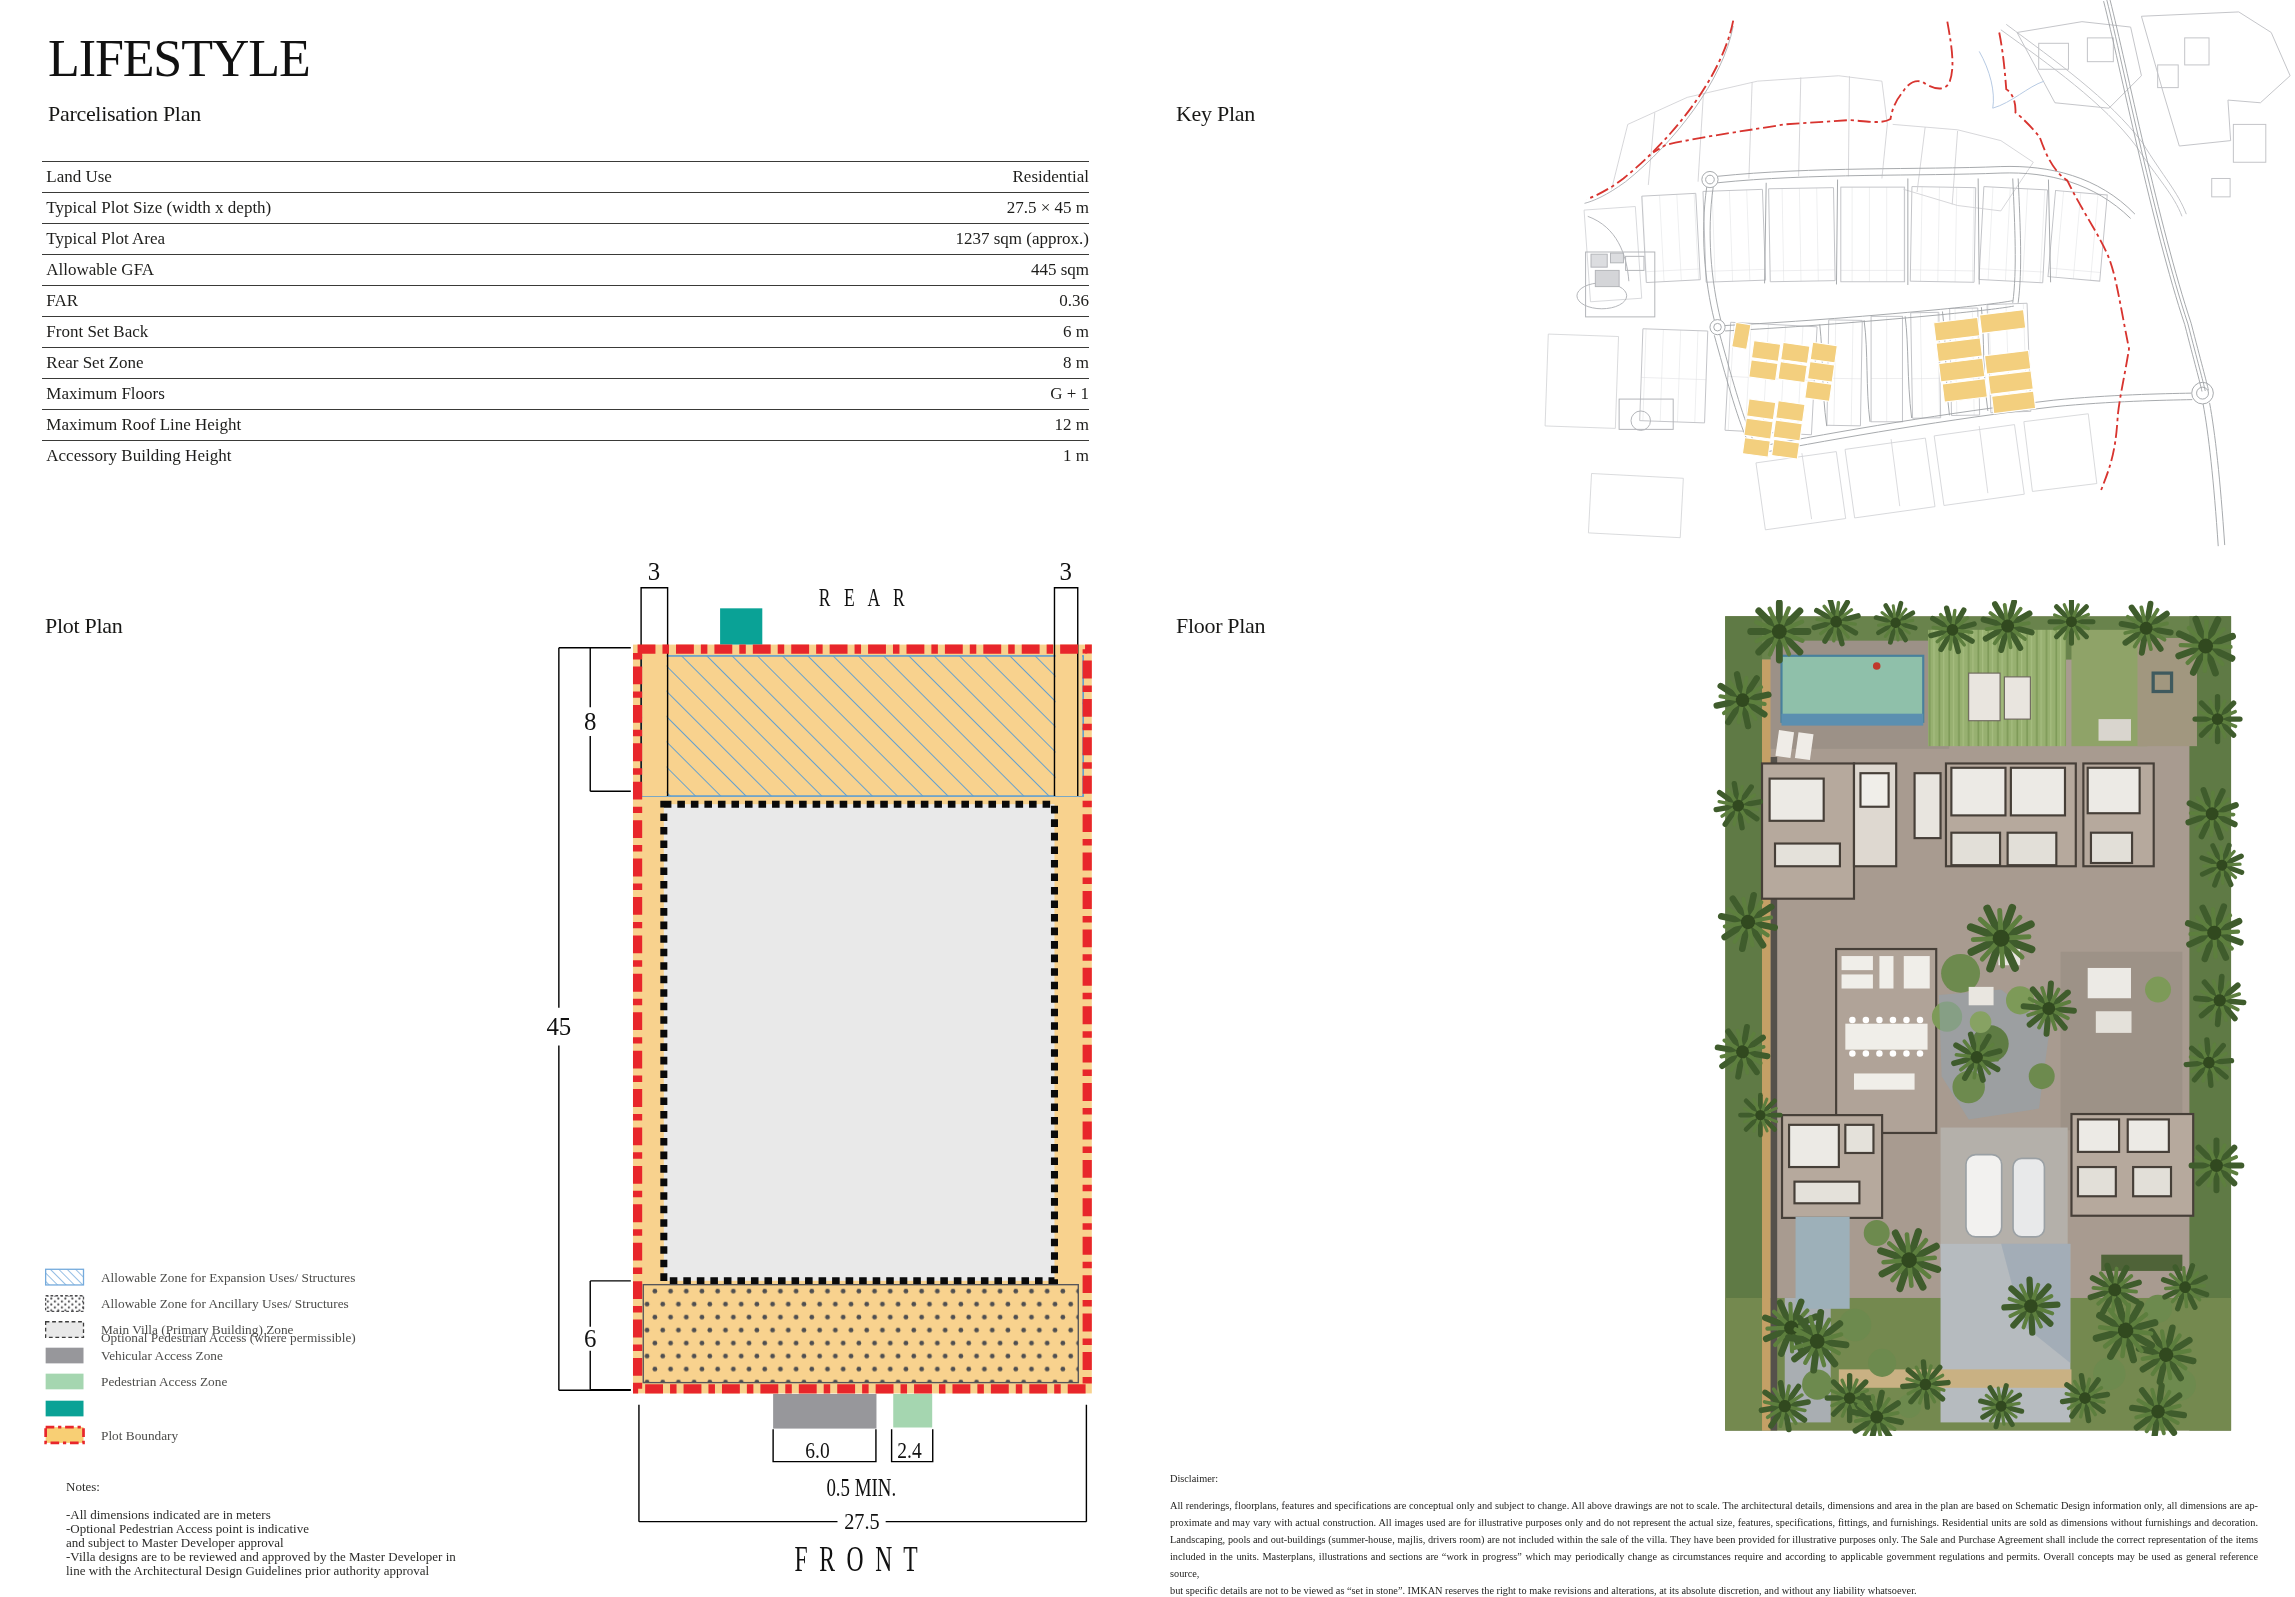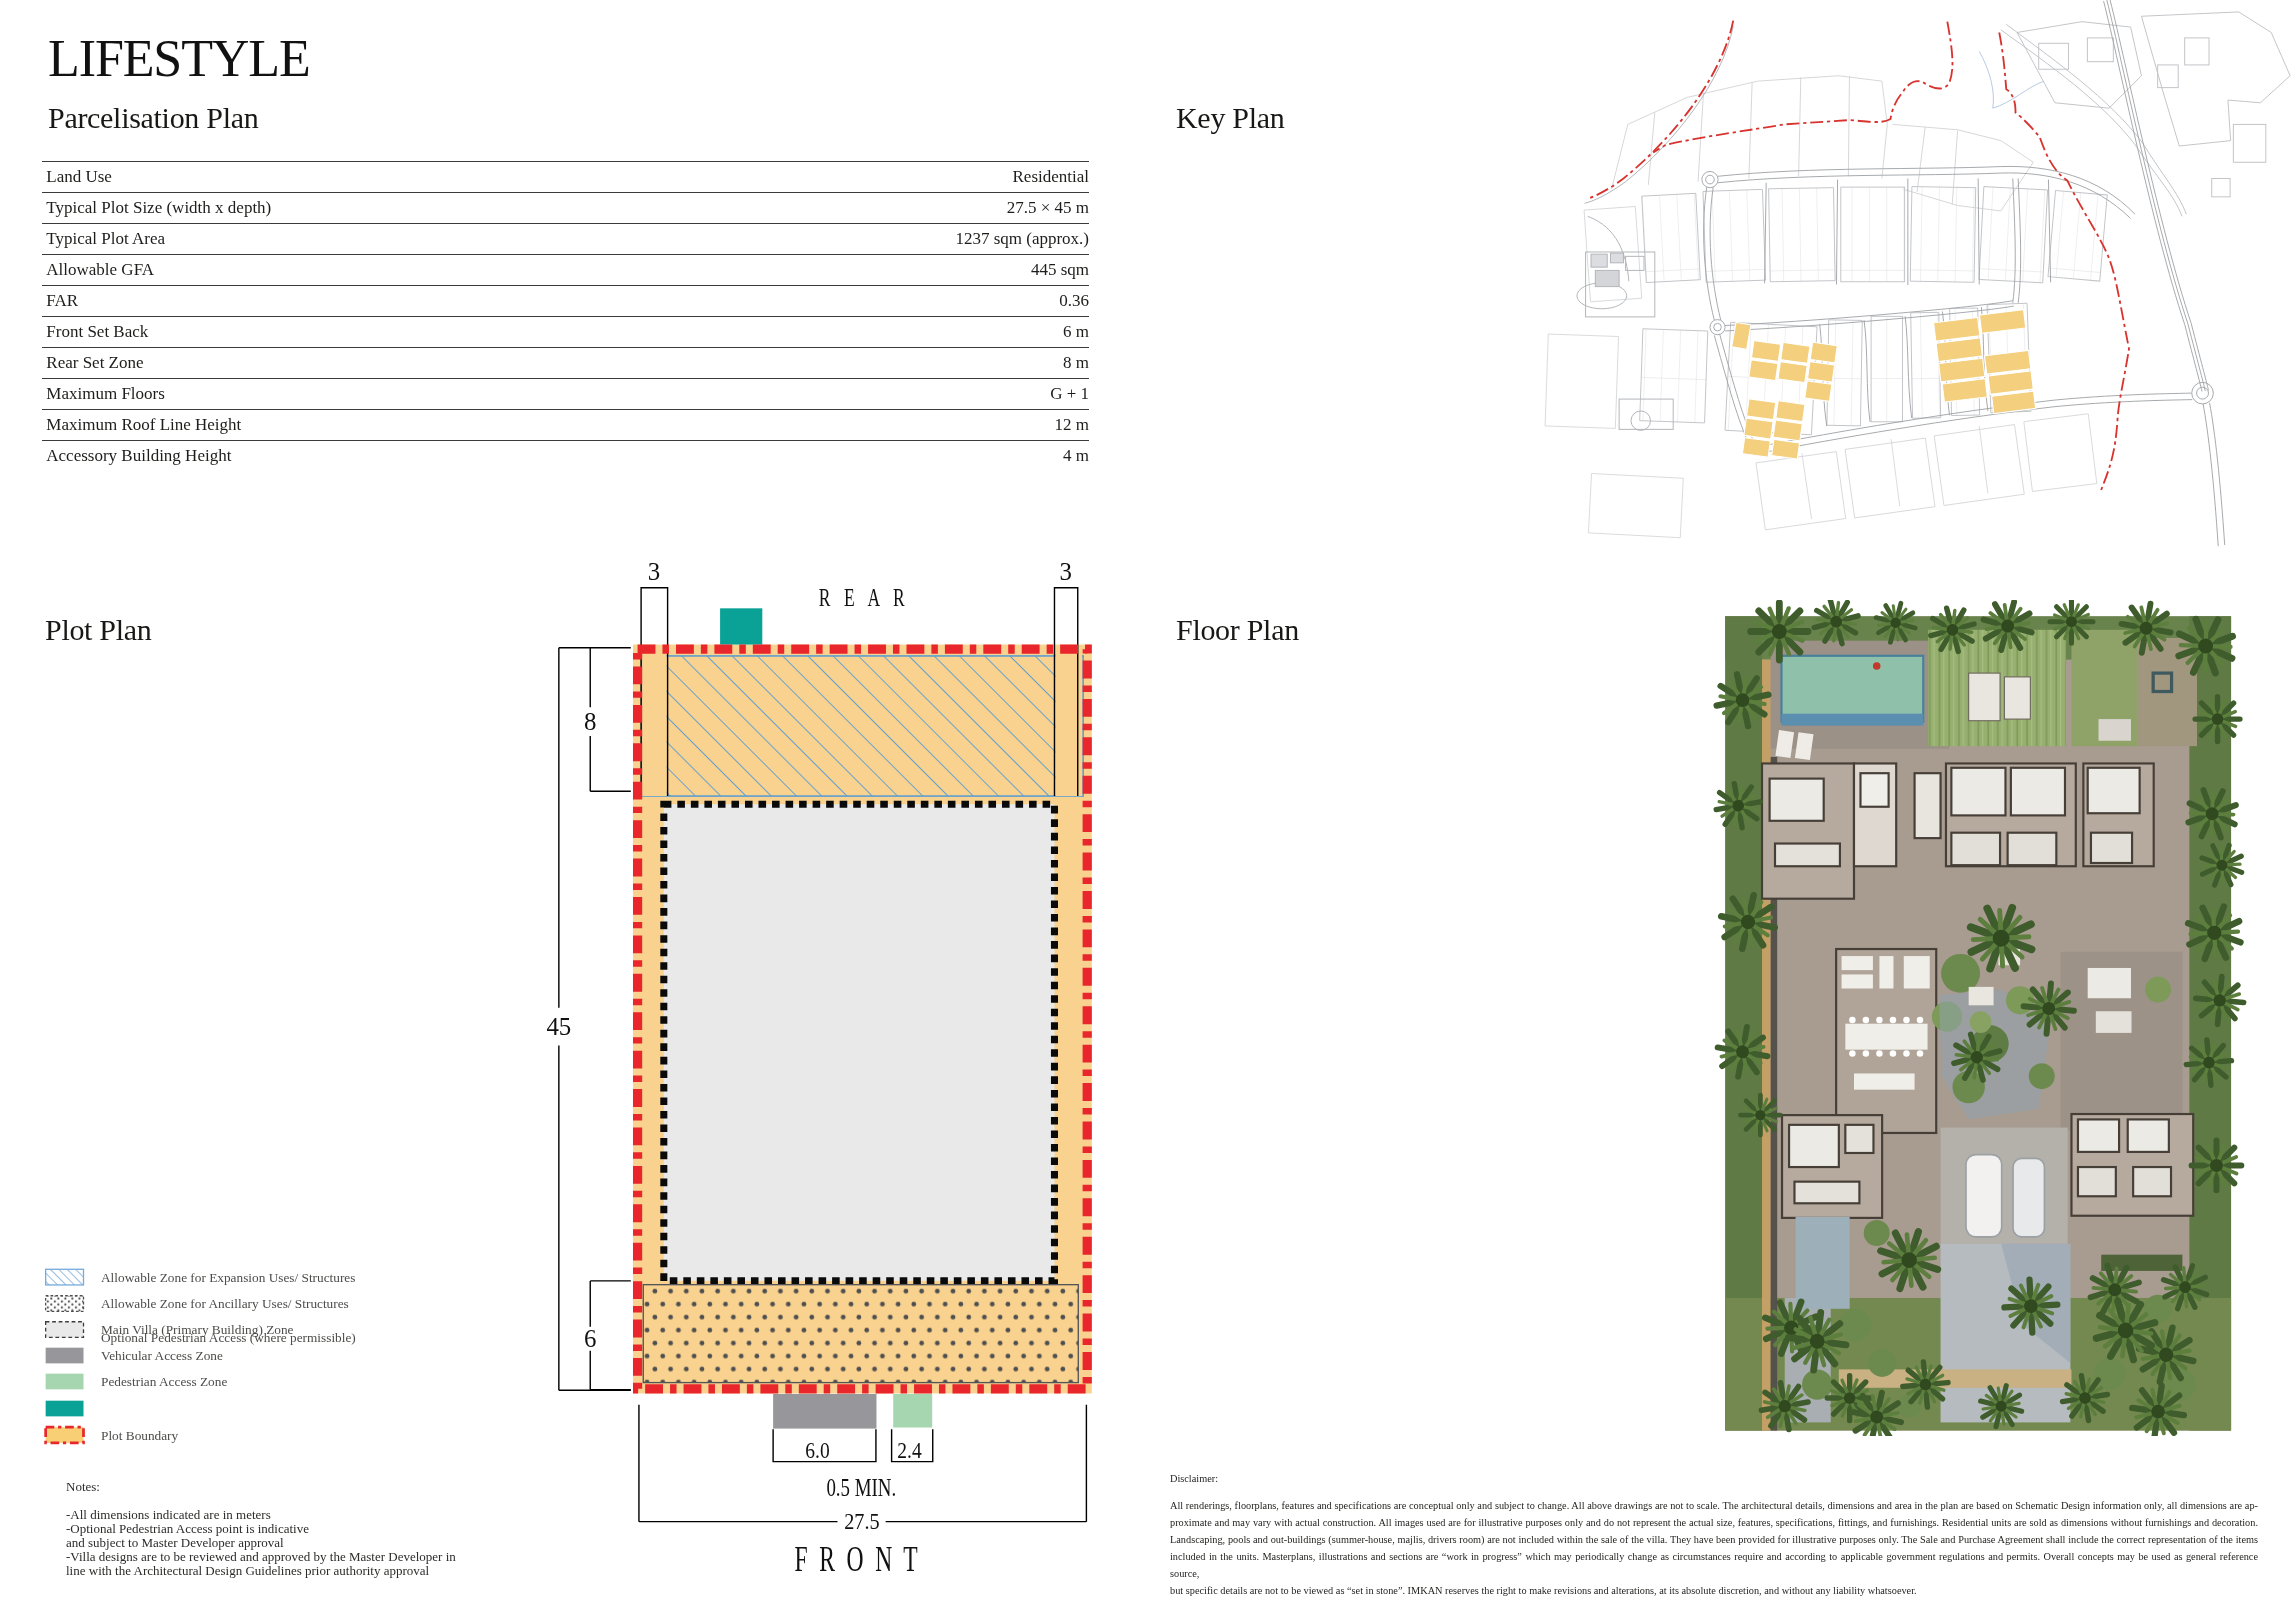--- a/index.html
+++ b/index.html
@@ -1,19 +1,19 @@
 <!DOCTYPE html>
 <html style="font-size:8.7px"><head>
 <meta charset="utf-8">
 <style>
   html,body{margin:0;padding:0;}
   body{width:2295px;height:1597px;position:relative;background:#fff;font-family:"Liberation Serif",serif;color:#1d1d1b;overflow:hidden;}
   .abs{position:absolute;}
   #title{left:48px;top:29px;font-size:52px;letter-spacing:-1.1px;color:#111;}
-  .h2{font-size:30px;letter-spacing:-0.3px;color:#181816;}
+  .h2{font-size:22px;letter-spacing:-0.3px;color:#181816;}
   #tbl{left:42px;top:161px;width:1047px;}
   #tbl .row{height:31px;border-top:1.4px solid #3a3a38;box-sizing:border-box;font-size:17px;position:relative;}
   #tbl .row span.l{position:absolute;left:4.3px;top:4.9px;}
   #tbl .row span.r{position:absolute;right:0px;top:4.9px;}
   .leg-row{position:absolute;left:45px;width:757px;height:16px;}
   .leg-label{position:absolute;left:56px;top:-2.2px;font-size:13.3px;color:#4c4c4a;}
   #notes{left:44px;top:1480px;font-size:13px;color:#2c2c2a;line-height:14px;margin-left:22px;}
   #disc{left:1170px;top:1497px;width:1088px;font-size:10.3px;color:#1e1e1c;}
   #disclabel{left:1170px;top:1473px;font-size:10.3px;color:#1e1e1c;}
   #disc .dl{line-height:17px;text-align:justify;text-align-last:justify;}
@@ -59,21 +59,21 @@
   <div class="row">
       <span class="l">Maximum Floors</span>
       <span class="r">G + 1</span>
     </div>
   <div class="row">
       <span class="l">Maximum Roof Line Height</span>
       <span class="r">12 m</span>
     </div>
   <div class="row">
       <span class="l">Accessory Building Height</span>
-      <span class="r">4 m</span>
+      <span class="r">1 m</span>
     </div>
 </div>
 
 <svg class="abs" style="left:0;top:0;" width="379" height="1597" viewBox="0 0 700 2953">
   <defs>
     <pattern id="lhatch" width="11" height="11" patternTransform="rotate(-45)" patternUnits="userSpaceOnUse">
       <rect width="11" height="11" fill="#fff"></rect>
         <line x1="0" y1="0" x2="0" y2="11" stroke="#74aadc" stroke-width="2.8"></line>
     </pattern>
     <pattern id="ldots" width="13" height="11" patternUnits="userSpaceOnUse">

